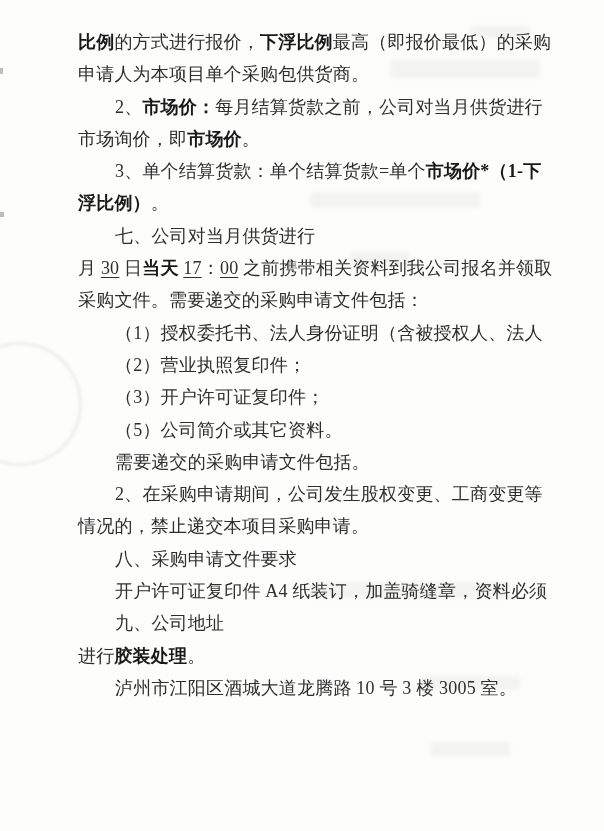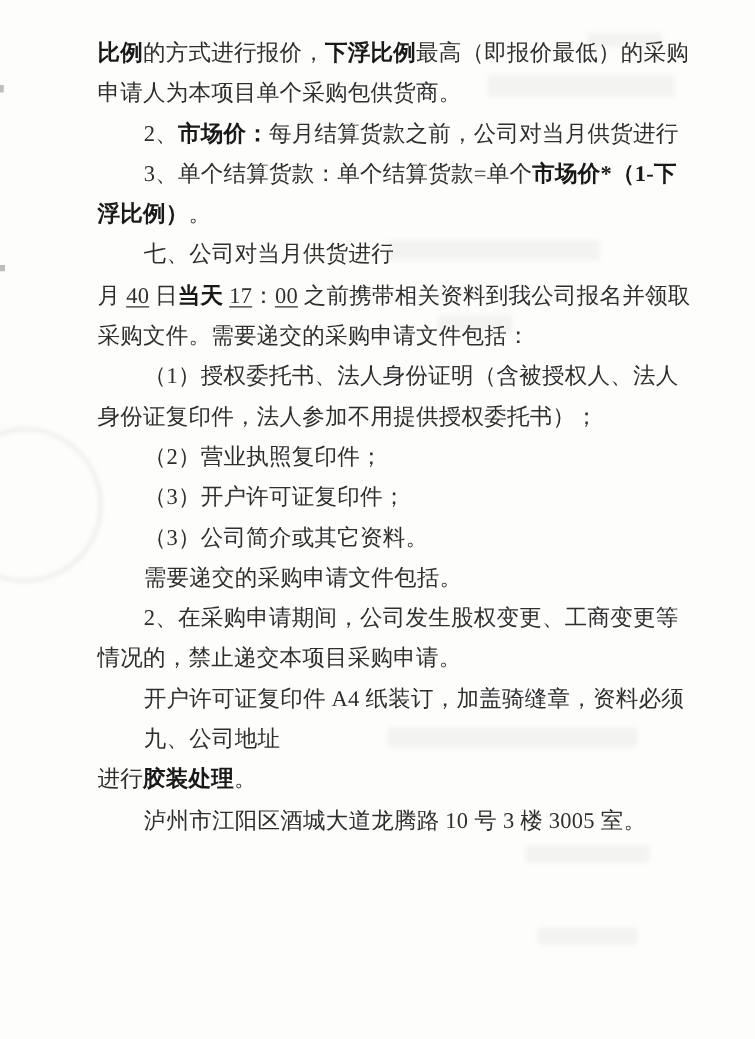--- a/index.html
+++ b/index.html
@@ -74,32 +74,33 @@
   <div class="smudge" style="left:310px; top:582px; width:200px; height:16px;"></div>
   <div class="smudge" style="left:420px; top:676px; width:100px; height:14px;"></div>
   <div class="smudge" style="left:430px; top:742px; width:80px; height:14px;"></div>
   <div class="edge-mark" style="left:0; top:68px; width:3px; height:6px;"></div>
   <div class="edge-mark" style="left:0; top:212px; width:4px; height:5px;"></div>
 
   <div class="doc-body">
       <div class="line"><span class="bold">比例</span><span>的方式进行报价，</span><span class="bold">下浮比例</span><span>最高（即报价最低）的采购</span></div>
       <div class="line"><span>申请人为本项目单个采购包供货商。</span></div>
       <div class="line indent"><span>2、</span><span class="bold">市场价：</span><span>每月结算货款之前，公司对当月供货进行</span></div>
+      <div class="line"><span>市场询价，即</span><span class="bold">市场价</span><span>。</span></div>
       <div class="line indent"><span>3、单个结算货款：单个结算货款=单个</span><span class="bold">市场价*（1-下</span></div>
       <div class="line"><span class="bold">浮比例）</span><span>。</span></div>
       <div class="line indent"><span>七、公司对当月供货进行</span></div>
-      <div class="line"><span>月 </span><span class="underline">40</span><span> 日</span><span class="bold">当天</span><span> </span><span class="underline">17</span><span>：</span><span class="underline">00</span><span> 之前携带相关资料到我公司报名并领取</span></div>
+      <div class="line"><span>月 </span><span class="underline">30</span><span> 日</span><span class="bold">当天</span><span> </span><span class="underline">17</span><span>：</span><span class="underline">00</span><span> 之前携带相关资料到我公司报名并领取</span></div>
       <div class="line"><span>采购文件。需要递交的采购申请文件包括：</span></div>
       <div class="line indent"><span>（1）授权委托书、法人身份证明（含被授权人、法人</span></div>
-      <div class="line"><span>身份证复印件，法人参加不用提供授权委托书）；</span></div>
       <div class="line indent"><span>（2）营业执照复印件；</span></div>
       <div class="line indent"><span>（3）开户许可证复印件；</span></div>
-      <div class="line indent"><span>（3）公司简介或其它资料。</span></div>
+      <div class="line indent"><span>（5）公司简介或其它资料。</span></div>
       <div class="line indent"><span>需要递交的采购申请文件包括。</span></div>
       <div class="line indent"><span>2、在采购申请期间，公司发生股权变更、工商变更等</span></div>
       <div class="line"><span>情况的，禁止递交本项目采购申请。</span></div>
+      <div class="line indent"><span>八、采购申请文件要求</span></div>
       <div class="line indent"><span>开户许可证复印件 A4 纸装订，加盖骑缝章，资料必须</span></div>
       <div class="line indent"><span>九、公司地址</span></div>
       <div class="line"><span>进行</span><span class="bold">胶装处理</span><span>。</span></div>
       <div class="line indent"><span>泸州市江阳区酒城大道龙腾路 10 号 3 楼 3005 室。</span></div>
     </div>
 
 </div>
 
 </body></html>

